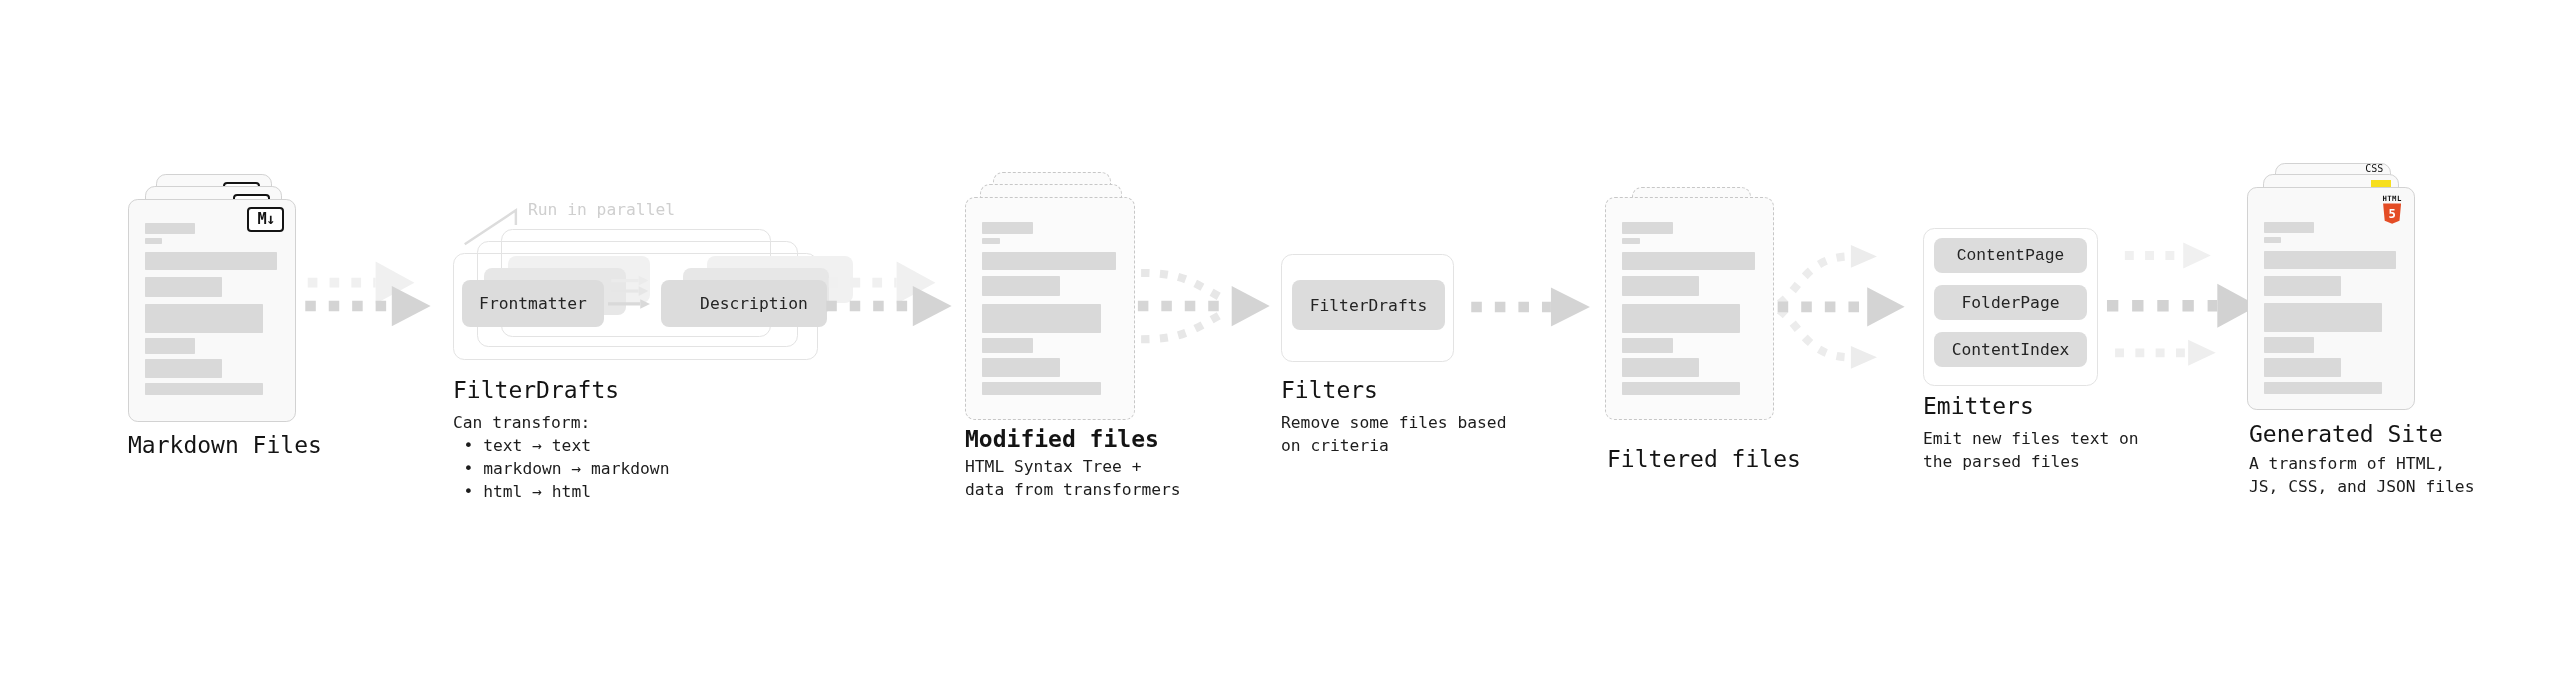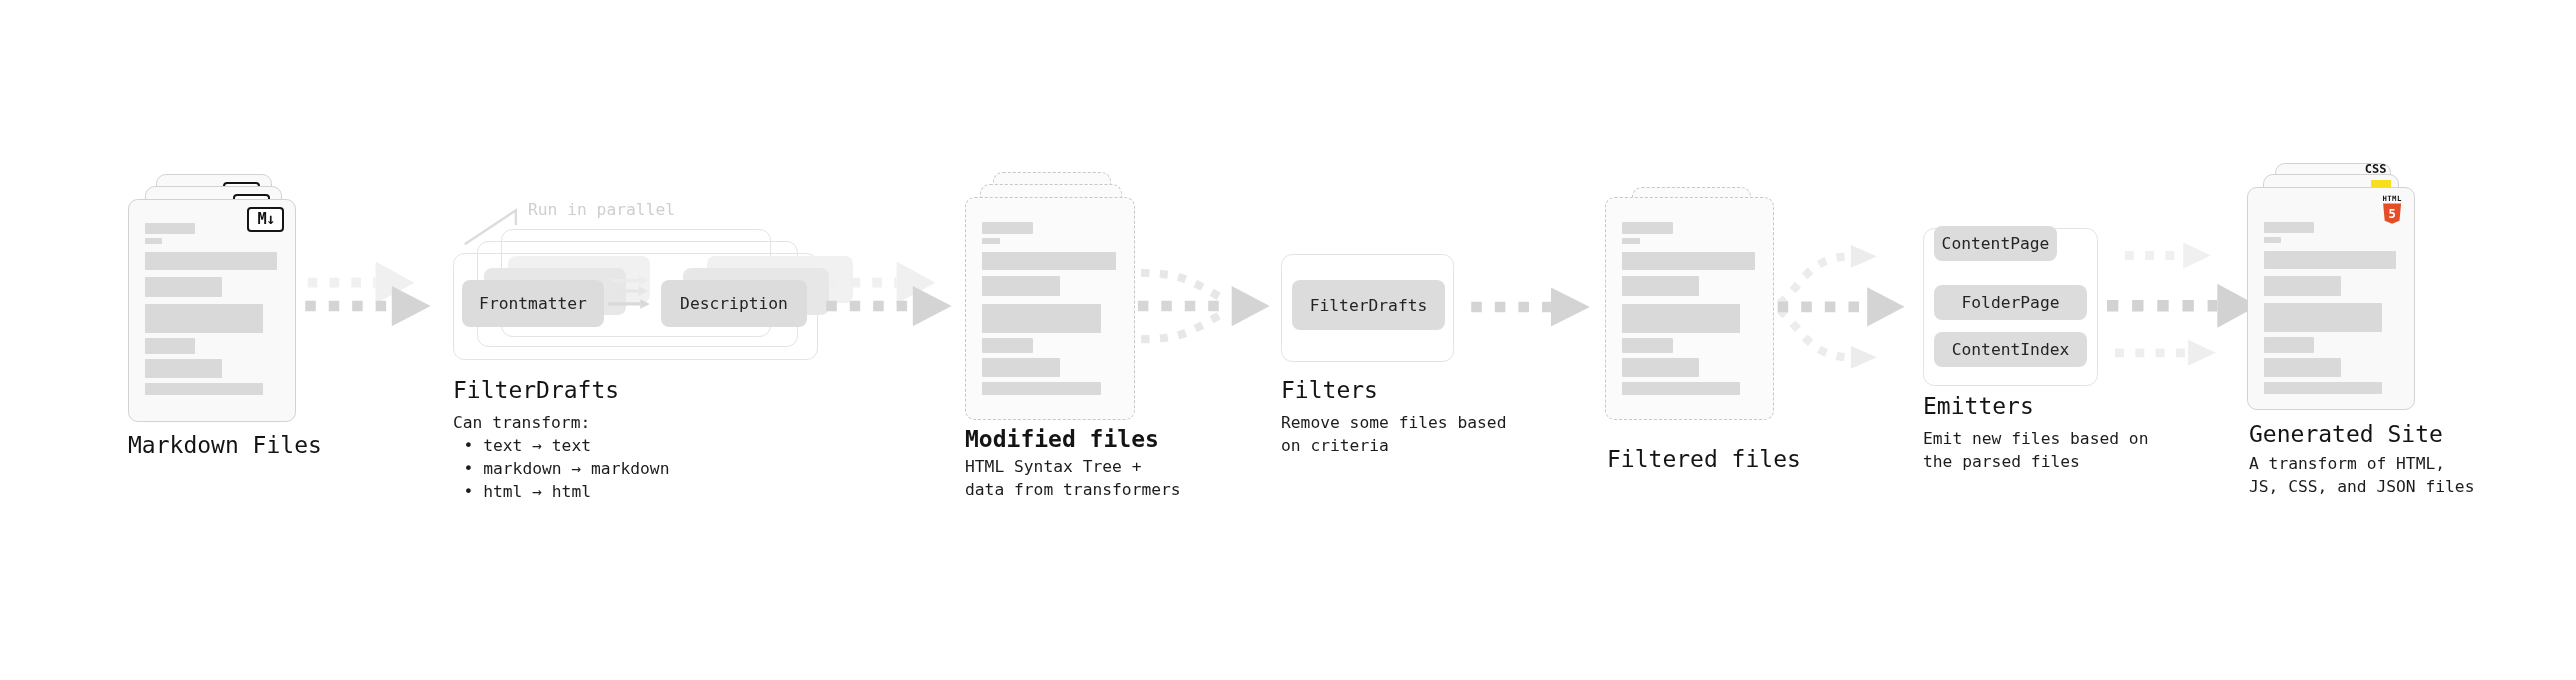--- a/index.html
+++ b/index.html
@@ -44,21 +44,21 @@
   .html5-badge { position:absolute; top:6.5px; right:11.4px; width:21px; text-align:center; }
   .html5-word { font-size:7.3px; font-weight:bold; letter-spacing:0.4px; color:#141414; line-height:8.1px; }
   .html5-shield {
     margin:0.8px auto 0; width:18px; height:20.3px; background:#e44d26; color:#ffffff;
     clip-path:polygon(0 0,100% 0,91% 86%,50% 100%,9% 86%);
     display:flex; align-items:center; justify-content:center;
     font-size:12.2px; font-weight:bold;
   }
   .js-badge { position:absolute; top:4.9px; right:7.3px; width:19.5px; height:9px; }
   .css-badge { position:absolute; top:2.4px; right:6.5px; width:18.7px; text-align:center; }
-  .css-word { font-size:12px; font-weight:bold; color:#141414; line-height:6.5px; }
+  .css-word { font-size:10px; font-weight:normal; color:#141414; line-height:6.5px; }
   .css-bar { margin-top:0.8px; height:3.3px; width:100%; }
 </style>
 </head>
 <body>
 
 <div class="canvas">
 
   <div>
     <div class="doc" style="left:156px; top:174px; width:114px; height:219px;">
       <div class="md-badge">M↓</div>
@@ -107,21 +107,21 @@
       <line x1="4" y1="9" x2="38" y2="9" stroke="#ebebeb" stroke-width="4"></line>
       <polygon points="38,3 38,15 50,9" fill="#ebebeb"></polygon>
       <line x1="4" y1="22" x2="38" y2="22" stroke="#e6e6e6" stroke-width="4"></line>
       <polygon points="38,16 38,28 50,22" fill="#e6e6e6"></polygon>
       <line x1="0" y1="38" x2="40" y2="38" stroke="#d9d9d9" stroke-width="4"></line>
       <polygon points="40,32 40,44 52,38" fill="#d9d9d9"></polygon>
     </svg>
 
     <div class="chip ghost2" style="left:707px; top:256px; width:146px; height:47px;"></div>
     <div class="chip ghost1" style="left:683px; top:268px; width:146px; height:47px;"></div>
-    <div class="chip" style="left:661px; top:280px; width:146px; height:47px;">Description</div>
+    <div class="chip" style="left:661px; top:280px; width:146px; height:47px;padding-left:20px;">Description</div>
 
     <div class="stage-label" style="left:453px; top:377px;">FilterDrafts</div>
     <div class="stage-note" style="left:453px; top:411px;">
       <div>Can transform:</div>
       <div class="indent">• text → text</div>
       <div class="indent">• markdown → markdown</div>
       <div class="indent">• html → html</div>
     </div>
   </div>
 
@@ -197,26 +197,26 @@
     <path d="M4,78 C30,60 38,20 92,20" fill="none" stroke="#ececec" stroke-width="10" stroke-dasharray="10 13"></path>
     <polygon points="92,6 92,34 124,20" fill="#ececec"></polygon>
     <path d="M4,86 C30,104 38,144 92,144" fill="none" stroke="#ececec" stroke-width="10" stroke-dasharray="10 13"></path>
     <polygon points="92,130 92,158 124,144" fill="#ececec"></polygon>
     <line x1="2" y1="82" x2="112" y2="82" stroke="#d4d4d4" stroke-width="13" stroke-dasharray="13 16"></line>
     <polygon points="112,58 112,106 158,82" fill="#d4d4d4"></polygon>
   </svg>
 
   <div>
     <div class="frame filled" style="left:1923px; top:228px; width:173px; height:156px;"></div>
-    <div class="chip" style="left:1934px; top:226px; width:123px; height:35px;">ContentPage</div>
+    <div class="chip" style="left:1934px; top:238px; width:153px; height:35px;font-family:Liberation Mono, monospace;">ContentPage</div>
     <div class="chip" style="left:1934px; top:285px; width:153px; height:35px;">FolderPage</div>
     <div class="chip" style="left:1934px; top:332px; width:153px; height:35px;">ContentIndex</div>
     <div class="stage-label" style="left:1923px; top:393px;">Emitters</div>
     <div class="stage-note" style="left:1923px; top:427px;">
-      <div>Emit new files based on</div>
+      <div>Emit new files text on</div>
       <div>the parsed files</div>
     </div>
   </div>
 
   <svg class="abs" style="left:2105px; top:236px;" width="163" height="142" viewBox="0 0 200 175">
     <line x1="24" y1="24" x2="96" y2="24" stroke="#f0f0f0" stroke-width="11" stroke-dasharray="11 14"></line>
     <polygon points="96,8 96,40 130,24" fill="#f0f0f0"></polygon>
     <line x1="2" y1="86" x2="138" y2="86" stroke="#d2d2d2" stroke-width="14" stroke-dasharray="14 17"></line>
     <polygon points="138,59 138,113 188,86" fill="#d2d2d2"></polygon>
     <line x1="12" y1="144" x2="102" y2="144" stroke="#eeeeee" stroke-width="11" stroke-dasharray="11 14"></line>

